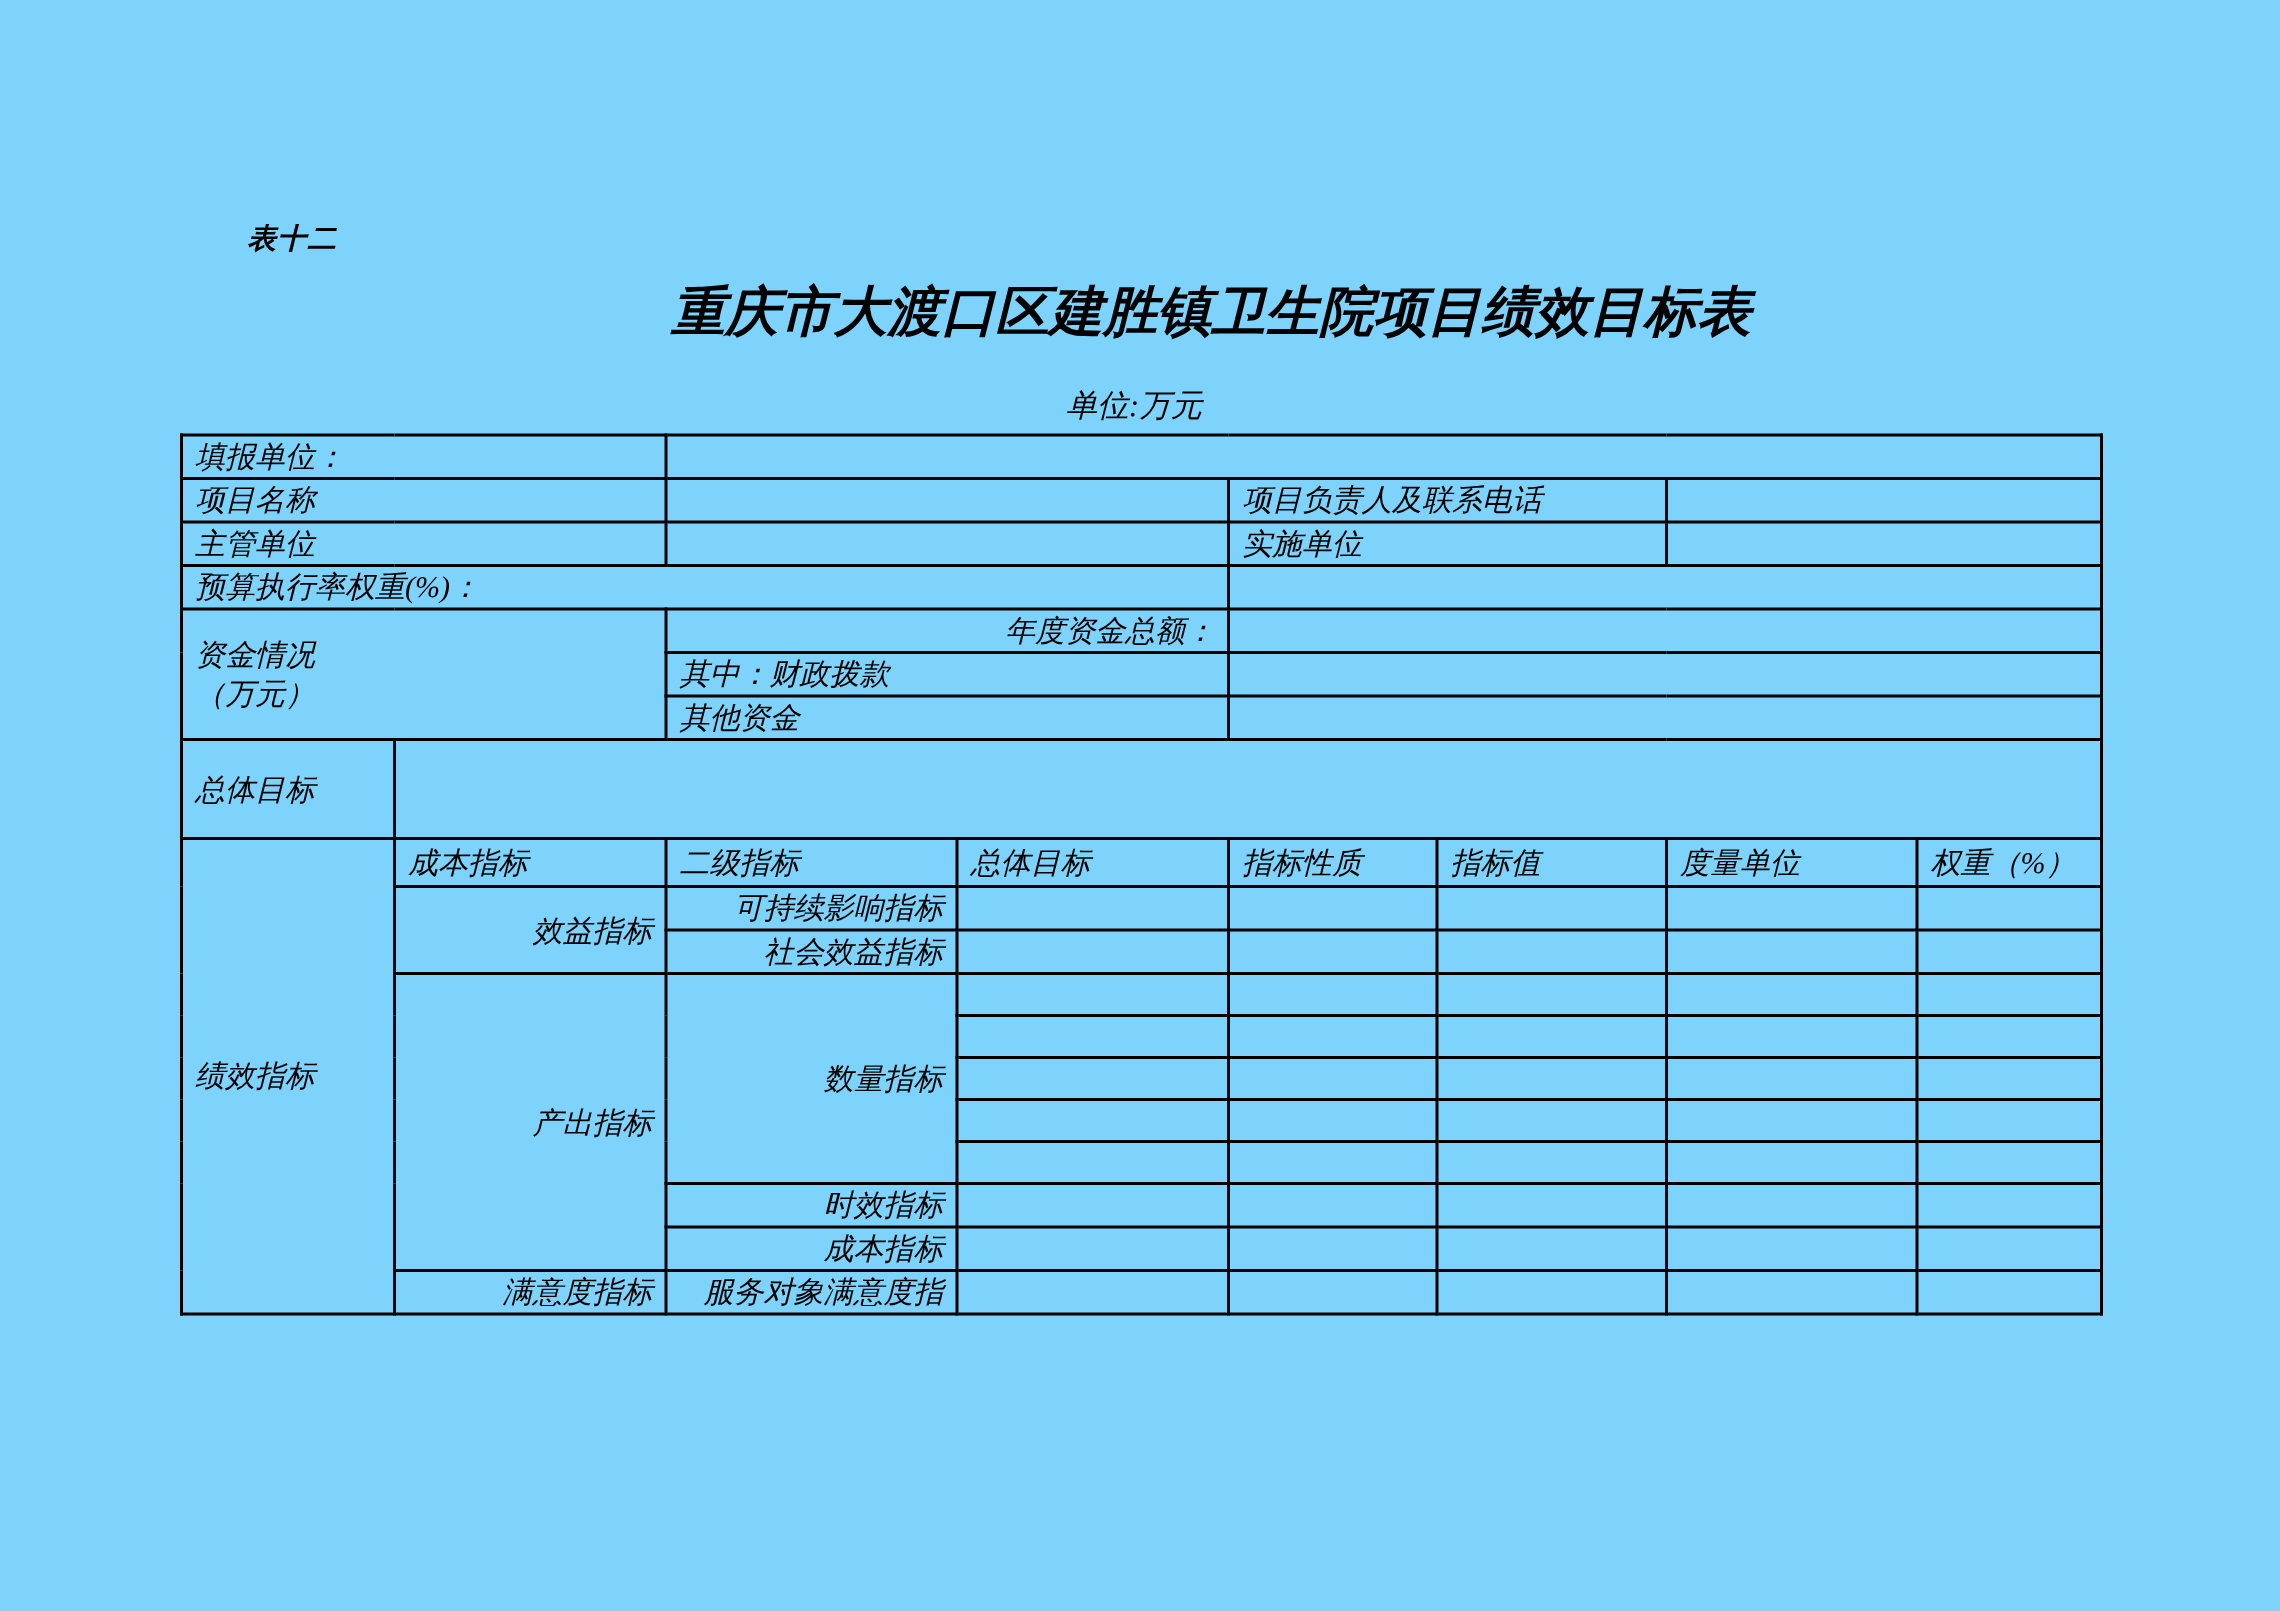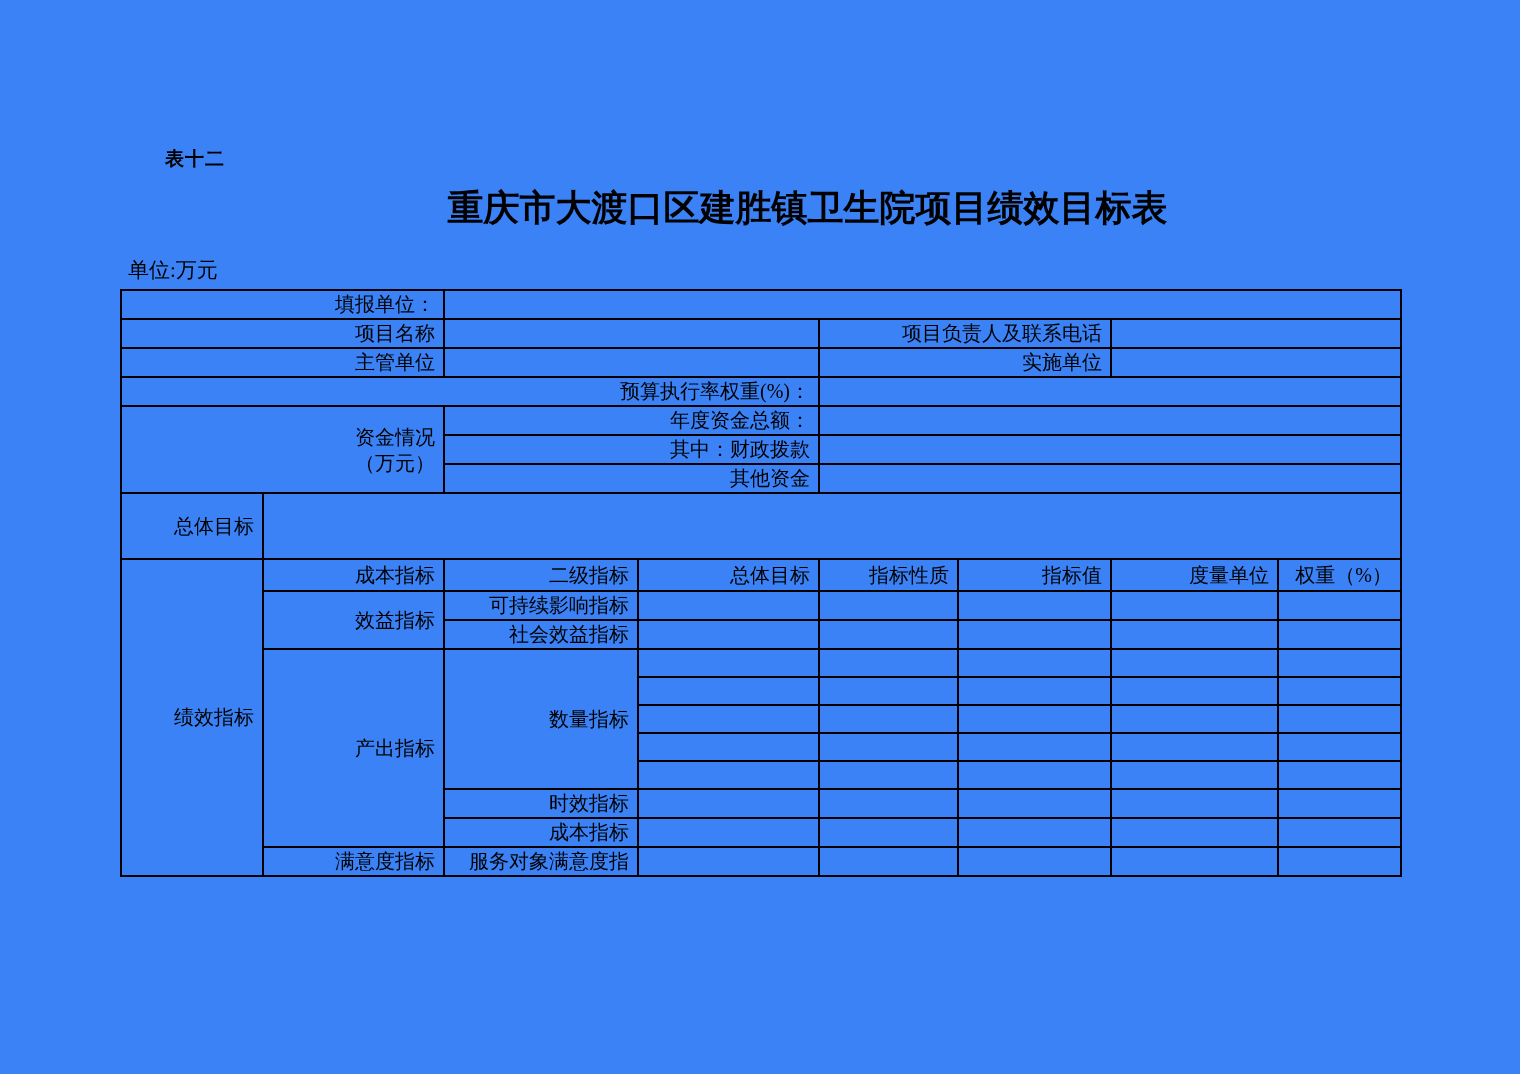--- a/index.html
+++ b/index.html
@@ -6,22 +6,23 @@
     margin: 0;
     padding: 0;
     background: #ffffff;
     font-family: "Liberation Serif", "DejaVu Serif", serif;
     color: #000000;
   }
   .page {
     position: relative;
     width: 1520px;
     height: 1074px;
-    background: #3b82f6;
+    background: #7dd3fc;
     overflow: hidden;
+    font-style: italic;
   }
   .doc-tag {
     position: absolute;
     left: 165px;
     top: 146px;
     font-size: 19px;
     font-weight: bold;
     letter-spacing: 1px;
   }
   .doc-title {
@@ -29,24 +30,24 @@
     left: 120px;
     top: 184px;
     width: 1375px;
     text-align: center;
     font-size: 36px;
     font-weight: bold;
     white-space: nowrap;
   }
   .unit-note {
     position: absolute;
-    left: 128px;
+    left: 116px;
     top: 256px;
     width: 1280px;
-    text-align: left;
+    text-align: center;
     font-size: 21px;
   }
   table.form {
     position: absolute;
     left: 120px;
     top: 289px;
     width: 1280px;
     border-collapse: collapse;
     table-layout: fixed;
     font-size: 20px;
@@ -55,21 +56,21 @@
     border: 2px solid #000000;
     padding: 0 8px;
     font-weight: normal;
     overflow: hidden;
     white-space: nowrap;
     vertical-align: middle;
   }
   tr.r28 { height: 28px; }
   tr.r57 { height: 66px; }
   tr.r32 { height: 32px; }
-  .tc { text-align: right; margin-left: 40px; }
+  .tc { text-align: left; margin-left: 40px; }
   .tl { text-align: right; }
   .funding-label div { line-height: 1.3; }
   .footnote {
     position: absolute;
     left: 165px;
     top: 875px;
     font-size: 18px;
   }
 </style>
 </head>

